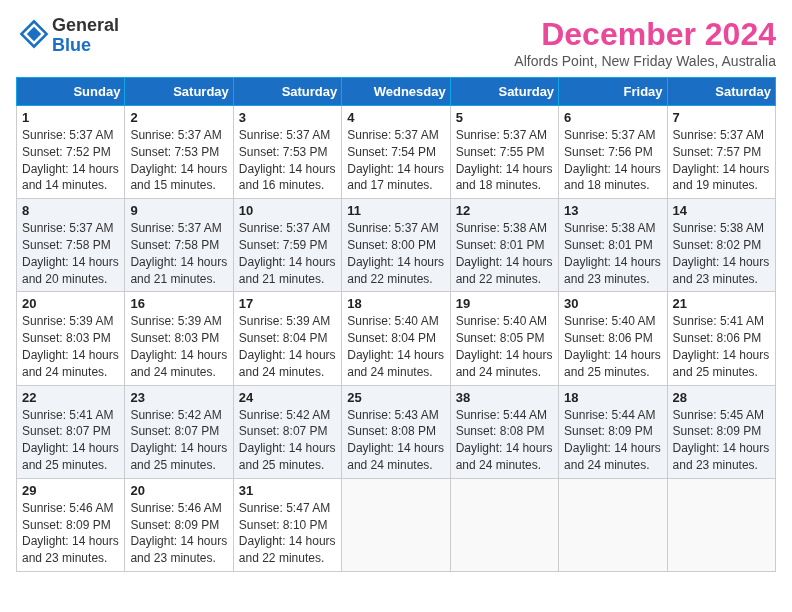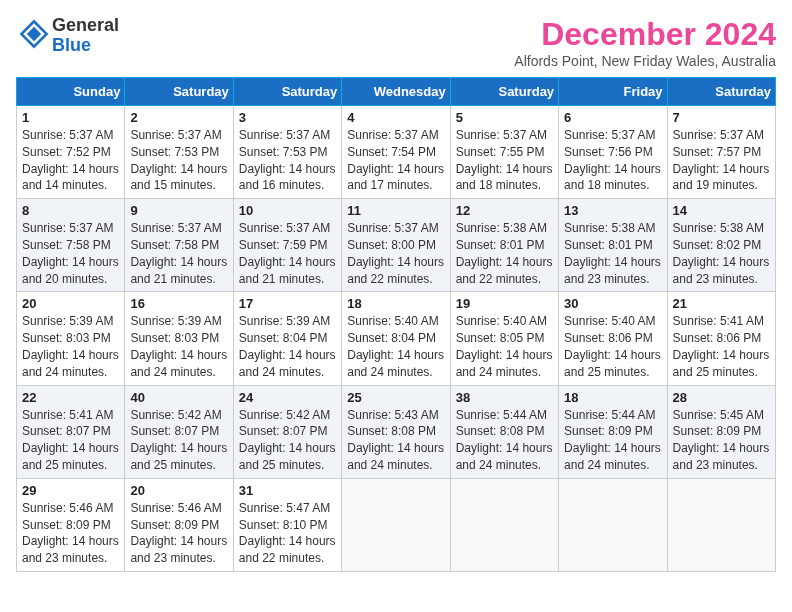--- a/index.html
+++ b/index.html
@@ -209,21 +209,21 @@
           <span class="day-number">21</span>
           <div class="day-info">Sunrise: 5:41 AM<br>Sunset: 8:06 PM<br>Daylight: 14 hours and 25 minutes.</div>
         </td>
       </tr>
       <tr>
         <td>
           <span class="day-number">22</span>
           <div class="day-info">Sunrise: 5:41 AM<br>Sunset: 8:07 PM<br>Daylight: 14 hours and 25 minutes.</div>
         </td>
         <td>
-          <span class="day-number">40</span>
+          <span class="day-number">23</span>
           <div class="day-info">Sunrise: 5:42 AM<br>Sunset: 8:07 PM<br>Daylight: 14 hours and 25 minutes.</div>
         </td>
         <td>
           <span class="day-number">24</span>
           <div class="day-info">Sunrise: 5:42 AM<br>Sunset: 8:07 PM<br>Daylight: 14 hours and 25 minutes.</div>
         </td>
         <td>
           <span class="day-number">25</span>
           <div class="day-info">Sunrise: 5:43 AM<br>Sunset: 8:08 PM<br>Daylight: 14 hours and 24 minutes.</div>
         </td>

